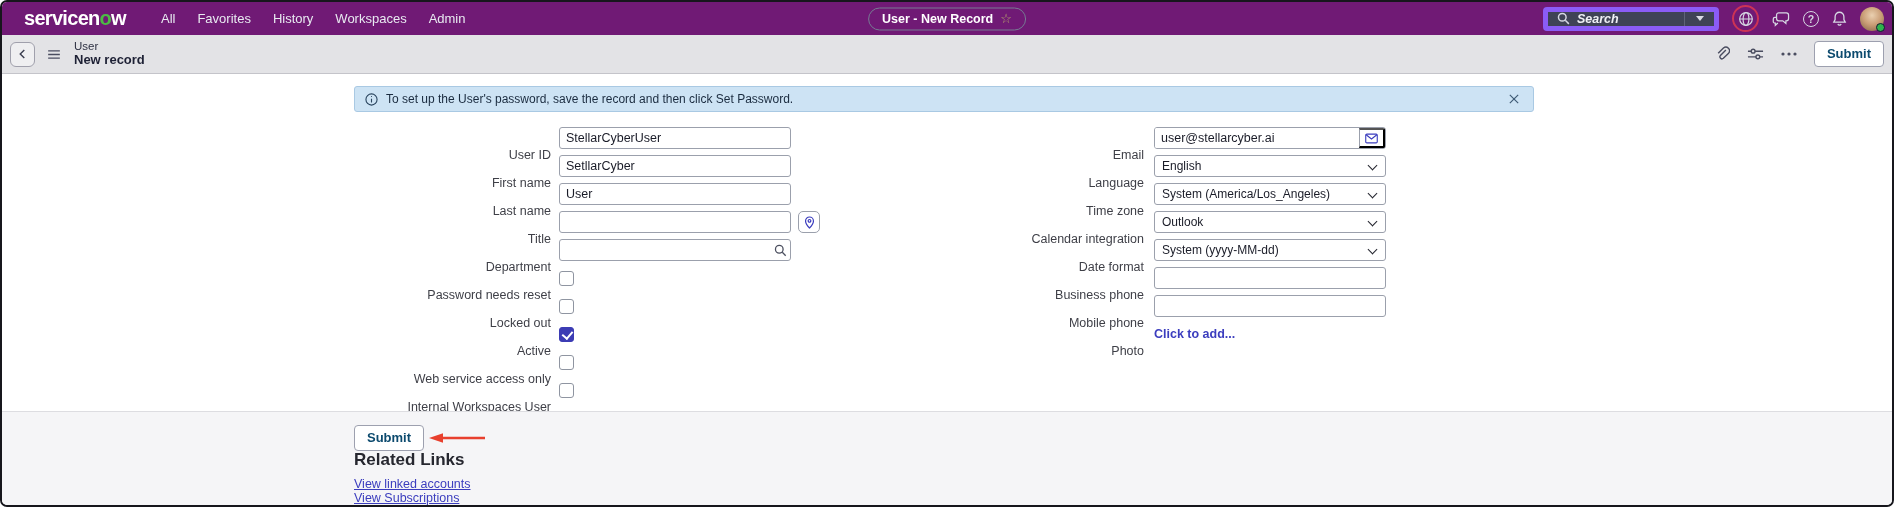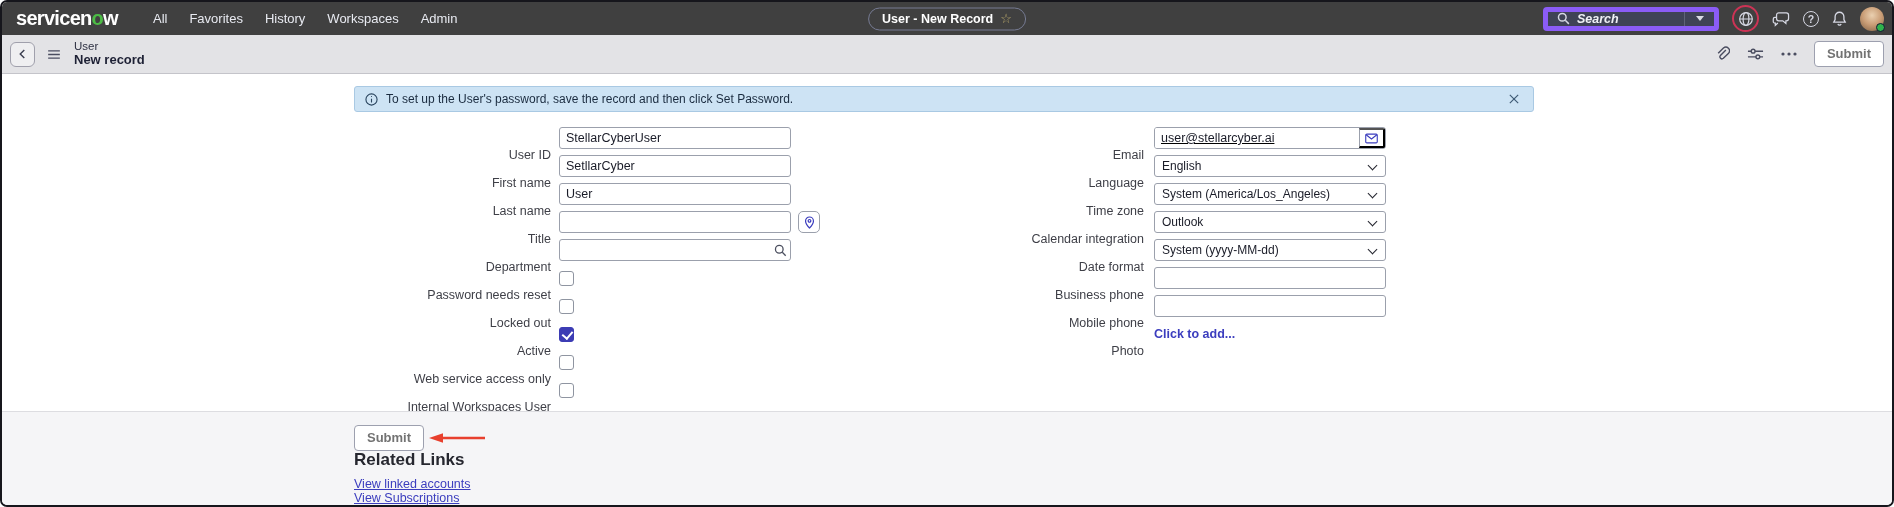--- a/index.html
+++ b/index.html
@@ -1,20 +1,20 @@
 <!DOCTYPE html>
 <html><head>
 <meta charset="utf-8">
 <style>
   * { box-sizing: border-box; }
   body { margin:0; width:1894px; height:507px; font-family:"Liberation Sans", sans-serif; background:#fff; }
   .frame { position:relative; width:1894px; height:507px; border:2px solid #16161c; border-radius:7px; overflow:hidden; background:#fff; }
 
   
-  .nav { height:33px; background:#404040; display:flex; align-items:center; padding-left:14px; position:relative; }
+  .nav { height:33px; background:#701a75; display:flex; align-items:center; padding-left:22px; position:relative; }
   .logo { display:flex; align-items:baseline; font-size:20px; font-weight:bold; color:#fff; letter-spacing:-0.7px; cursor:pointer; }
   .logo .logo-o { color:#4CBB45; }
   .nav-items { display:flex; margin-left:24px; }
   .nav-item { color:#E8EAF1; font-size:13px; padding:0 11px; cursor:pointer; line-height:33px; }
   .pill { position:absolute; left:50%; top:50%; transform:translate(-50%,-50%); display:flex; align-items:center; gap:7px;
           border:1px solid #767b93; border-radius:14px; padding:3px 13px 4px; color:#fff; font-size:12.5px; font-weight:bold; cursor:pointer; }
   .pill .star { color:#B9A86B; font-size:13px; font-weight:normal; line-height:1; }
   .nav-right { position:absolute; right:8px; top:0; height:33px; display:flex; align-items:center; gap:13px; }
   .searchbox { display:flex; align-items:stretch; height:24px; background:#3F4356; border:5px solid #8b5cf6; border-radius:4px; width:176px; cursor:pointer;font-style:italic; }
   .search-text { display:flex; align-items:center; gap:7px; padding:0 9px; flex:1; color:#EFF0F5; font-size:12.5px; font-weight:bold; }
@@ -30,21 +30,21 @@
 
   
   .toolbar { height:39px; background:#E3E3E6; border-bottom:1px solid #C4C4CA; display:flex; align-items:center; padding:0 8px; position:relative; }
   .back-btn { width:25px; height:25px; background:#EFEFF1; border:1px solid #A0A0AC; border-radius:6px; display:flex; align-items:center; justify-content:center; color:#3E4152; cursor:pointer; }
   .ctx-btn { margin-left:13px; color:#4A4D60; background:none; border:none; padding:0; display:flex; cursor:pointer; }
   .rec-titles { margin-left:14px; line-height:1.15; }
   .rec-type { font-size:11.5px; color:#2E3143; }
   .rec-name { font-size:13px; font-weight:bold; color:#1E2135; }
   .toolbar-right { position:absolute; right:8px; display:flex; align-items:center; gap:17px; }
   .tb-icon { color:#4A4D60; background:none; border:none; padding:0; display:flex; cursor:pointer; }
-  .btn-submit { background:#fff; border:1px solid #9DA0AF; border-radius:4px; color:#737373; font-weight:bold; font-size:13px;
+  .btn-submit { background:#fff; border:1px solid #9DA0AF; border-radius:4px; color:#0c4a6e; font-weight:bold; font-size:13px;
                 padding:4px 12px 5px; font-family:inherit; cursor:pointer; }
 
   
   .content { position:relative; height:337px; background:#fff; }
   .banner { position:absolute; left:352px; top:12px; width:1180px; height:26px; background:#CDE3F4; border:1px solid #A9C9E3;
             border-radius:3px; display:flex; align-items:center; padding:0 10px; }
   .banner-text { margin-left:8px; font-size:12px; color:#1A2B3F; }
   .banner-close { margin-left:auto; background:none; border:none; padding:0 4px; display:flex; cursor:pointer; color:#3E5A74; }
 
   .form-col { position:absolute; top:50px; }
@@ -53,21 +53,21 @@
   .frow { display:flex; align-items:center; height:28px; }
   .flabel { font-size:12.5px; color:#3E3F47; text-align:right;margin-top:34px; }
   .col-left  .flabel { width:208px; padding-right:8px; }
   .col-right .flabel { width:210px; padding-right:10px; }
   .fld { width:232px; height:22px; border:1px solid #9BA0AC; border-radius:3px; font-size:12.5px; color:#1A1C28;
          padding:0 6px; font-family:inherit; background:#fff; }
   .fld-wrap { position:relative; width:232px; display:flex; align-items:center; }
   .lookup-btn { position:absolute; right:4px; color:#4A4E5E; background:none; border:none; padding:0; display:flex; cursor:pointer; }
   .pin-btn { width:22px; height:22px; margin-left:7px; border:1px solid #9BA0AC; border-radius:5px; background:#fff;
              display:flex; align-items:center; justify-content:center; color:#3B3DBE; cursor:pointer; }
-  .email-group { display:flex; width:232px; height:22px; border:1px solid #9BA0AC; border-radius:3px; background:#fff; overflow:hidden;text-decoration:underline; }
+  .email-group { display:flex; width:232px; height:22px; border:1px solid #9BA0AC; border-radius:3px; background:#fff; overflow:hidden; }
   .email-input { flex:1; min-width:0; border:none; font-family:inherit; font-size:12.5px; color:#1A1C28; padding:0 6px; }
   .email-addon { width:26px; border-left:1px solid #9BA0AC; display:flex; align-items:center; justify-content:center;
                  color:#3B3DBE; background:none; padding:0; cursor:pointer; }
   .select { width:232px; height:22px; border:1px solid #9BA0AC; border-radius:3px; background:#fff; display:flex; align-items:center;
             padding:0 22px 0 7px; position:relative; font-size:12px; color:#1A1C28; cursor:pointer; white-space:nowrap; overflow:hidden; }
   .select::after { content:""; position:absolute; right:9px; top:6px; width:6px; height:6px;
                    border-right:1.6px solid #23242e; border-bottom:1.6px solid #23242e; transform:rotate(45deg); }
   .cb { width:15px; height:15px; border:1.5px solid #8F95A1; border-radius:3px; background:#fff; position:relative; cursor:pointer; }
   .cb[data-state="checked"] { background:#3C3CB4; border-color:#3C3CB4; }
   .cb[data-state="checked"]::after { content:""; position:absolute; left:4px; top:1px; width:5px; height:8px;

